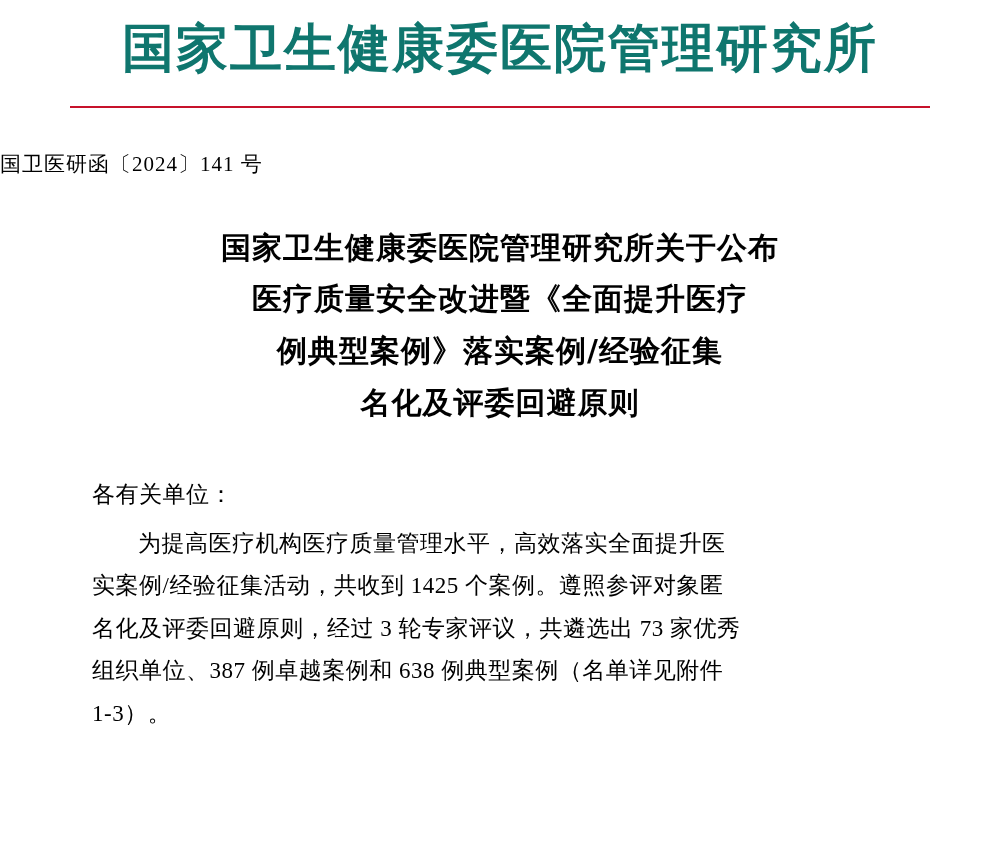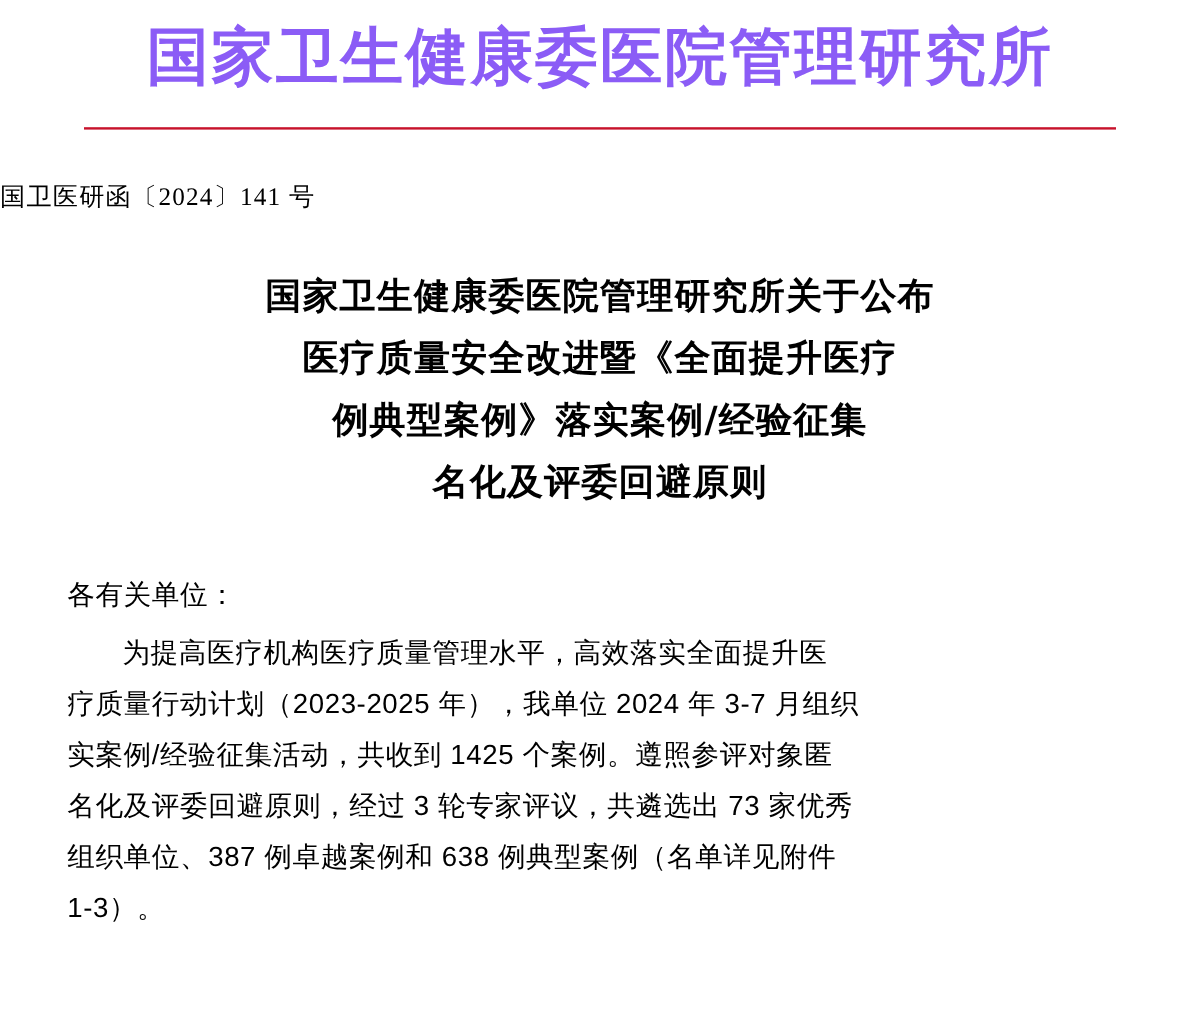--- a/index.html
+++ b/index.html
@@ -21,21 +21,21 @@
     background: #ffffff;
     box-sizing: border-box;
   }
 
   
   .letterhead {
     padding-top: 18px;
     text-align: center;
   }
   .letterhead-title {
-    color: #8b5cf6;
+    color: #0f766e;
     font-family: "DejaVu Serif", "Liberation Serif", serif;
     font-weight: bold;
     font-size: 52px;
     letter-spacing: 2px;
     line-height: 1.15;
     white-space: nowrap;
   }
   .letterhead-rule {
     margin: 28px auto 0 auto;
     width: 860px;
@@ -67,21 +67,22 @@
     display: block;
   }
 
   
   .body-block {
     margin-top: 46px;
     padding: 0 138px 0 56px;
     font-size: 23px;
     line-height: 1.85;
     letter-spacing: 0.5px;
-    font-family: Liberation Sans, sans-serif;
+    font-family: Liberation Serif, serif;
+    margin-left: 36px;
   }
   .salutation {
     margin-bottom: 6px;
   }
   .para-line {
     display: block;
     white-space: nowrap;
   }
   .para-line.indent {
     text-indent: 46px;
@@ -103,21 +104,20 @@
     <span class="tline">国家卫生健康委医院管理研究所关于公布</span>
     <span class="tline">医疗质量安全改进暨《全面提升医疗</span>
     <span class="tline">例典型案例》落实案例/经验征集</span>
     <span class="tline">名化及评委回避原则</span>
   </div>
 
   <div class="body-block">
     <div class="salutation">各有关单位：</div>
     <div class="paragraph">
       <span class="para-line indent">为提高医疗机构医疗质量管理水平，高效落实全面提升医</span>
-      <span class="para-line">疗质量行动计划（2023-2025 年），我单位 2024 年 3-7 月组织</span>
       <span class="para-line">实案例/经验征集活动，共收到 1425 个案例。遵照参评对象匿</span>
       <span class="para-line">名化及评委回避原则，经过 3 轮专家评议，共遴选出 73 家优秀</span>
       <span class="para-line">组织单位、387 例卓越案例和 638 例典型案例（名单详见附件</span>
       <span class="para-line">1-3）。</span>
     </div>
   </div>
 
 </div>
 
 </body></html>

